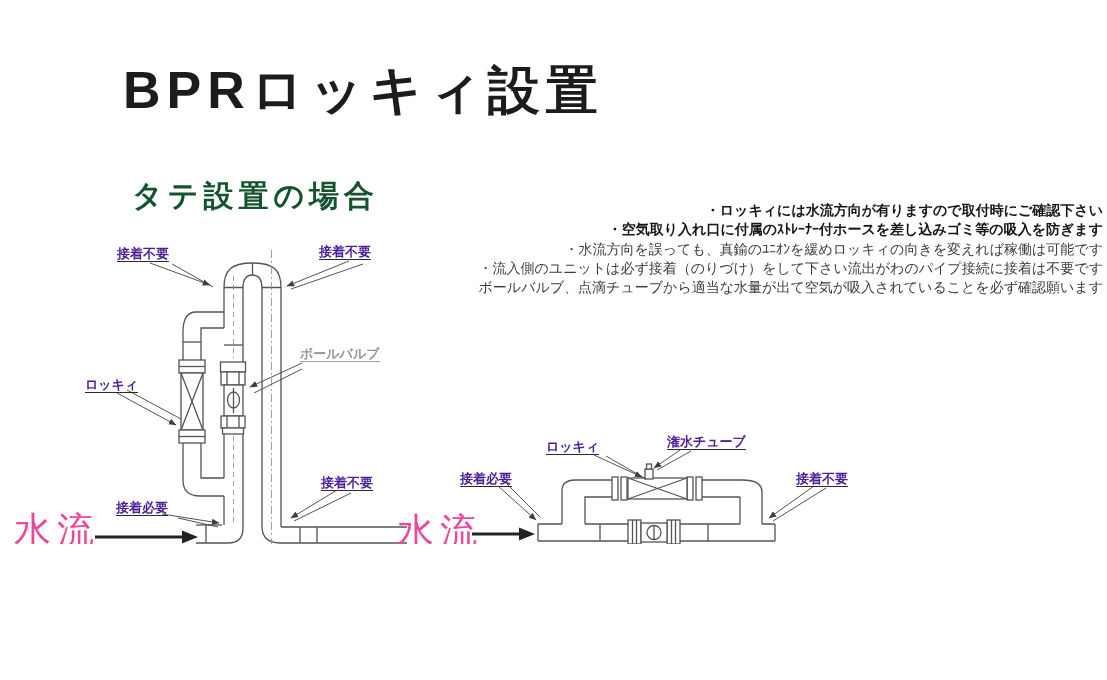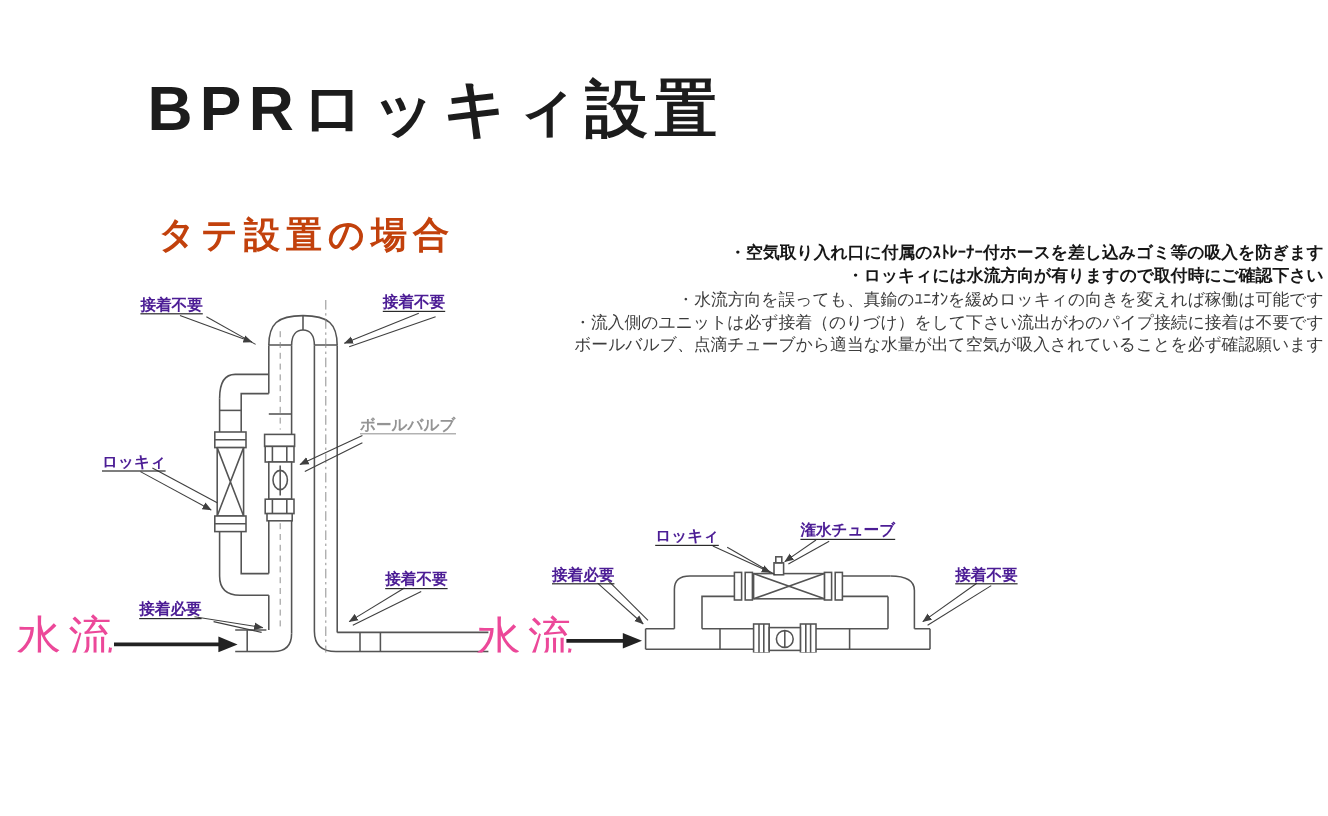--- a/index.html
+++ b/index.html
@@ -1,20 +1,20 @@
 <!DOCTYPE html>
 <html><head>
 <meta charset="utf-8">
 <style>
   html,body{margin:0;padding:0;background:#ffffff;}
   #page{position:relative;width:1107px;height:544px;background:#ffffff;overflow:hidden;
         font-family:"Liberation Sans","DejaVu Sans",sans-serif;color:#1a1a1a;text-align:right;}
   .abs{position:absolute;}
   #doc-title{left:123px;top:56px;font-size:52px;font-weight:bold;letter-spacing:6px;color:#1c1c1c;white-space:nowrap;}
-  .section-heading{font-size:30px;font-weight:bold;letter-spacing:5px;color:#c2410c;white-space:nowrap;}
+  .section-heading{font-size:30px;font-weight:bold;letter-spacing:5px;color:#14532d;white-space:nowrap;}
   #heading-vertical{left:132px;top:176px;}
   #heading-horizontal{left:529px;top:385px;}
   #notes{left:443px;top:201px;width:660px;font-size:14px;line-height:19.3px;color:#3c3c3c;}
   .note-line{white-space:nowrap;}
   .note-line.bold{font-weight:bold;color:#161616;}
   .note-line.indent{padding-left:14px;}
   .callout{font-size:13px;font-weight:bold;color:#4c1d95;border-bottom:1.5px solid #2a2a2a;
            padding-bottom:1px;white-space:nowrap;line-height:1;}
   .callout.gray{color:#949494;border-bottom-color:#a0a0a0;}
   .flow-label{font-size:37px;font-weight:normal;color:#ec4899;white-space:nowrap;letter-spacing:6px;line-height:1;}
@@ -23,22 +23,22 @@
 </head>
 <body>
 
 <div id="page">
 
   <div id="doc-title" class="abs">BPRロッキィ設置</div>
 
   <div id="heading-vertical" class="abs section-heading">タテ設置の場合</div>
 
   <div id="notes" class="abs">
+    <div class="note-line bold">・ロッキィには水流方向が有りますので取付時にご確認下さい</div>
     <div class="note-line bold">・空気取り入れ口に付属のｽﾄﾚｰﾅｰ付ホースを差し込みゴミ等の吸入を防ぎます</div>
-    <div class="note-line bold">・ロッキィには水流方向が有りますので取付時にご確認下さい</div>
     <div class="note-line">・水流方向を誤っても、真鍮のﾕﾆｵﾝを緩めロッキィの向きを変えれば稼働は可能です</div>
     <div class="note-line">・流入側のユニットは必ず接着（のりづけ）をして下さい流出がわのパイプ接続に接着は不要です</div>
     <div class="note-line indent">ボールバルブ、点滴チューブから適当な水量が出て空気が吸入されていることを必ず確認願います</div>
   </div>
 
   <div class="abs" style="left:0;top:230px;width:440px;height:390px;">
 
     <svg width="440" height="390" viewBox="0 0 440 390">
       <defs>
         <marker id="ah1" markerWidth="9" markerHeight="8" refX="8" refY="4" orient="auto">

